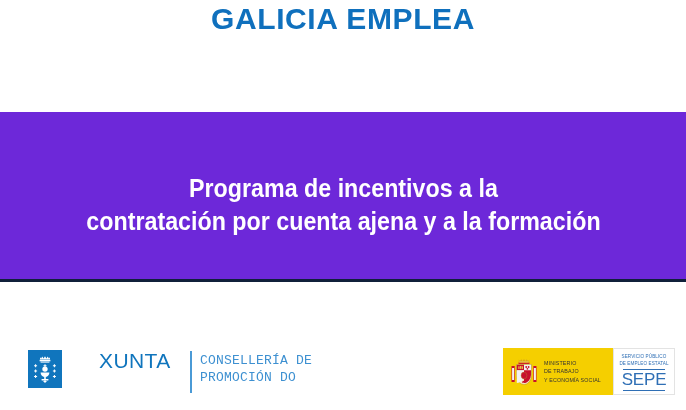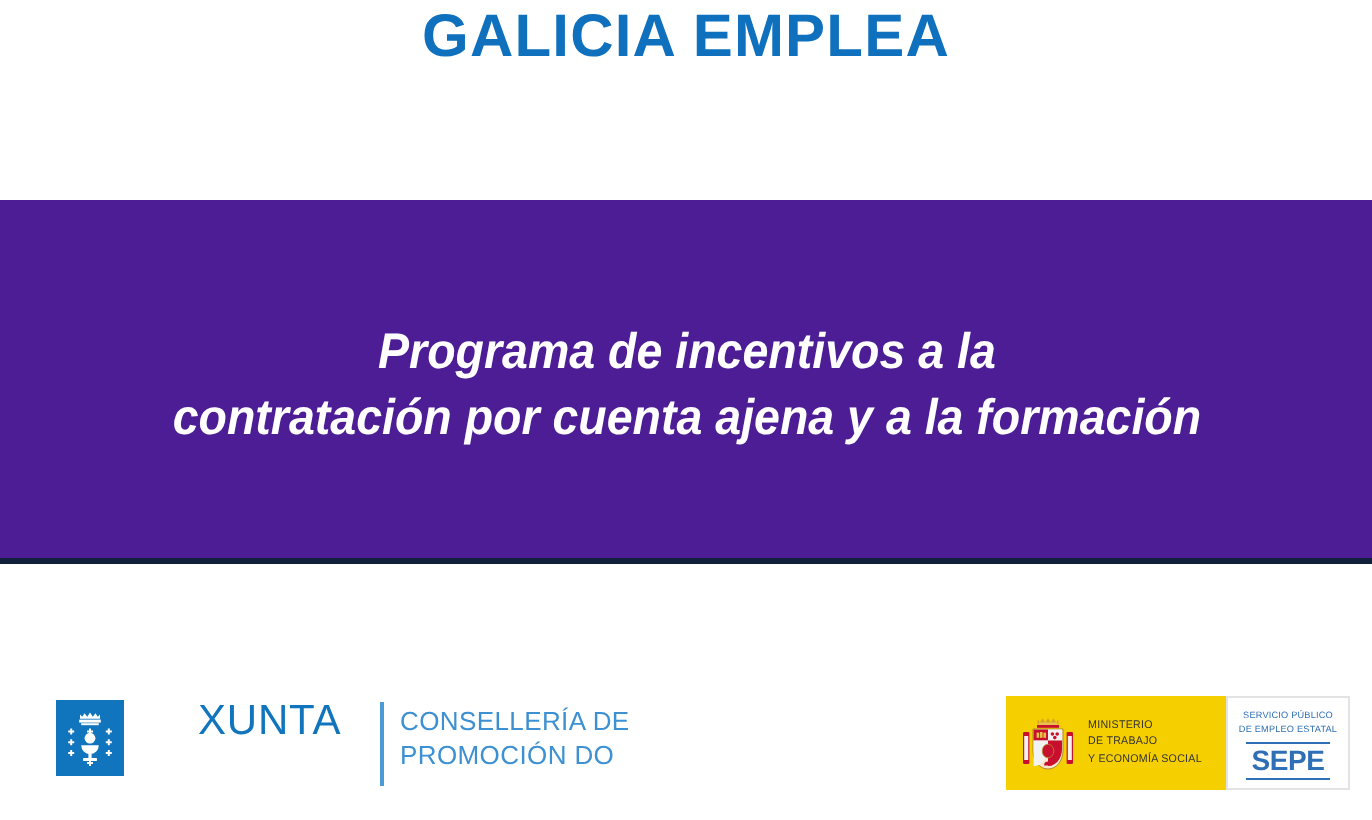--- a/index.html
+++ b/index.html
@@ -35,29 +35,28 @@
     color: #0f70bd;
     white-space: nowrap;
     line-height: 1;
     padding-top: 4px;
   }
 
   
   .banner {
     position: absolute;
     left: 0;
-    top: 100px;
+    top: 112px;
     width: 686px;
     height: 183px;
-    background: #4c1d95;
+    background: #6d28d9;
     display: flex;
     align-items: center;
     justify-content: center;
     box-sizing: border-box;
-    font-style: italic;
   }
   .banner-rule {
     position: absolute;
     left: 0;
     top: 279px;
     width: 686px;
     height: 3px;
     background: #10203a;
   }
   .banner-text {
@@ -122,21 +121,21 @@
     width: 2px;
     height: 42px;
     background: #4a9ad6;
   }
 
   .conselleria {
     position: absolute;
     left: 200px;
     top: 352px;
     color: #3d90d1;
-    font-family: Liberation Sans, sans-serif;
+    font-family: Liberation Mono, monospace;
     font-weight: normal;
     font-size: 13px;
     line-height: 1.33;
     letter-spacing: 0.2px;
     white-space: nowrap;
   }
   .conselleria .cl { display: block; }
 
   
   .ministry-block {
@@ -199,22 +198,22 @@
   .sepe-sub .sl { display: block; }
   .sepe-rule {
     width: 42px;
     height: 1px;
     background: #2f6fb5;
     margin: 2px 0 1px 0;
   }
   .sepe-word {
     color: #2f6fb5;
     font-family: "Liberation Sans", sans-serif;
-    font-size: 14px;
-    font-weight: bold;
+    font-size: 17px;
+    font-weight: normal;
     letter-spacing: -0.2px;
     line-height: 1;
   }
   .sepe-rule-bottom {
     width: 42px;
     height: 1px;
     background: #2f6fb5;
     margin-top: 2px;
   }
 </style>

